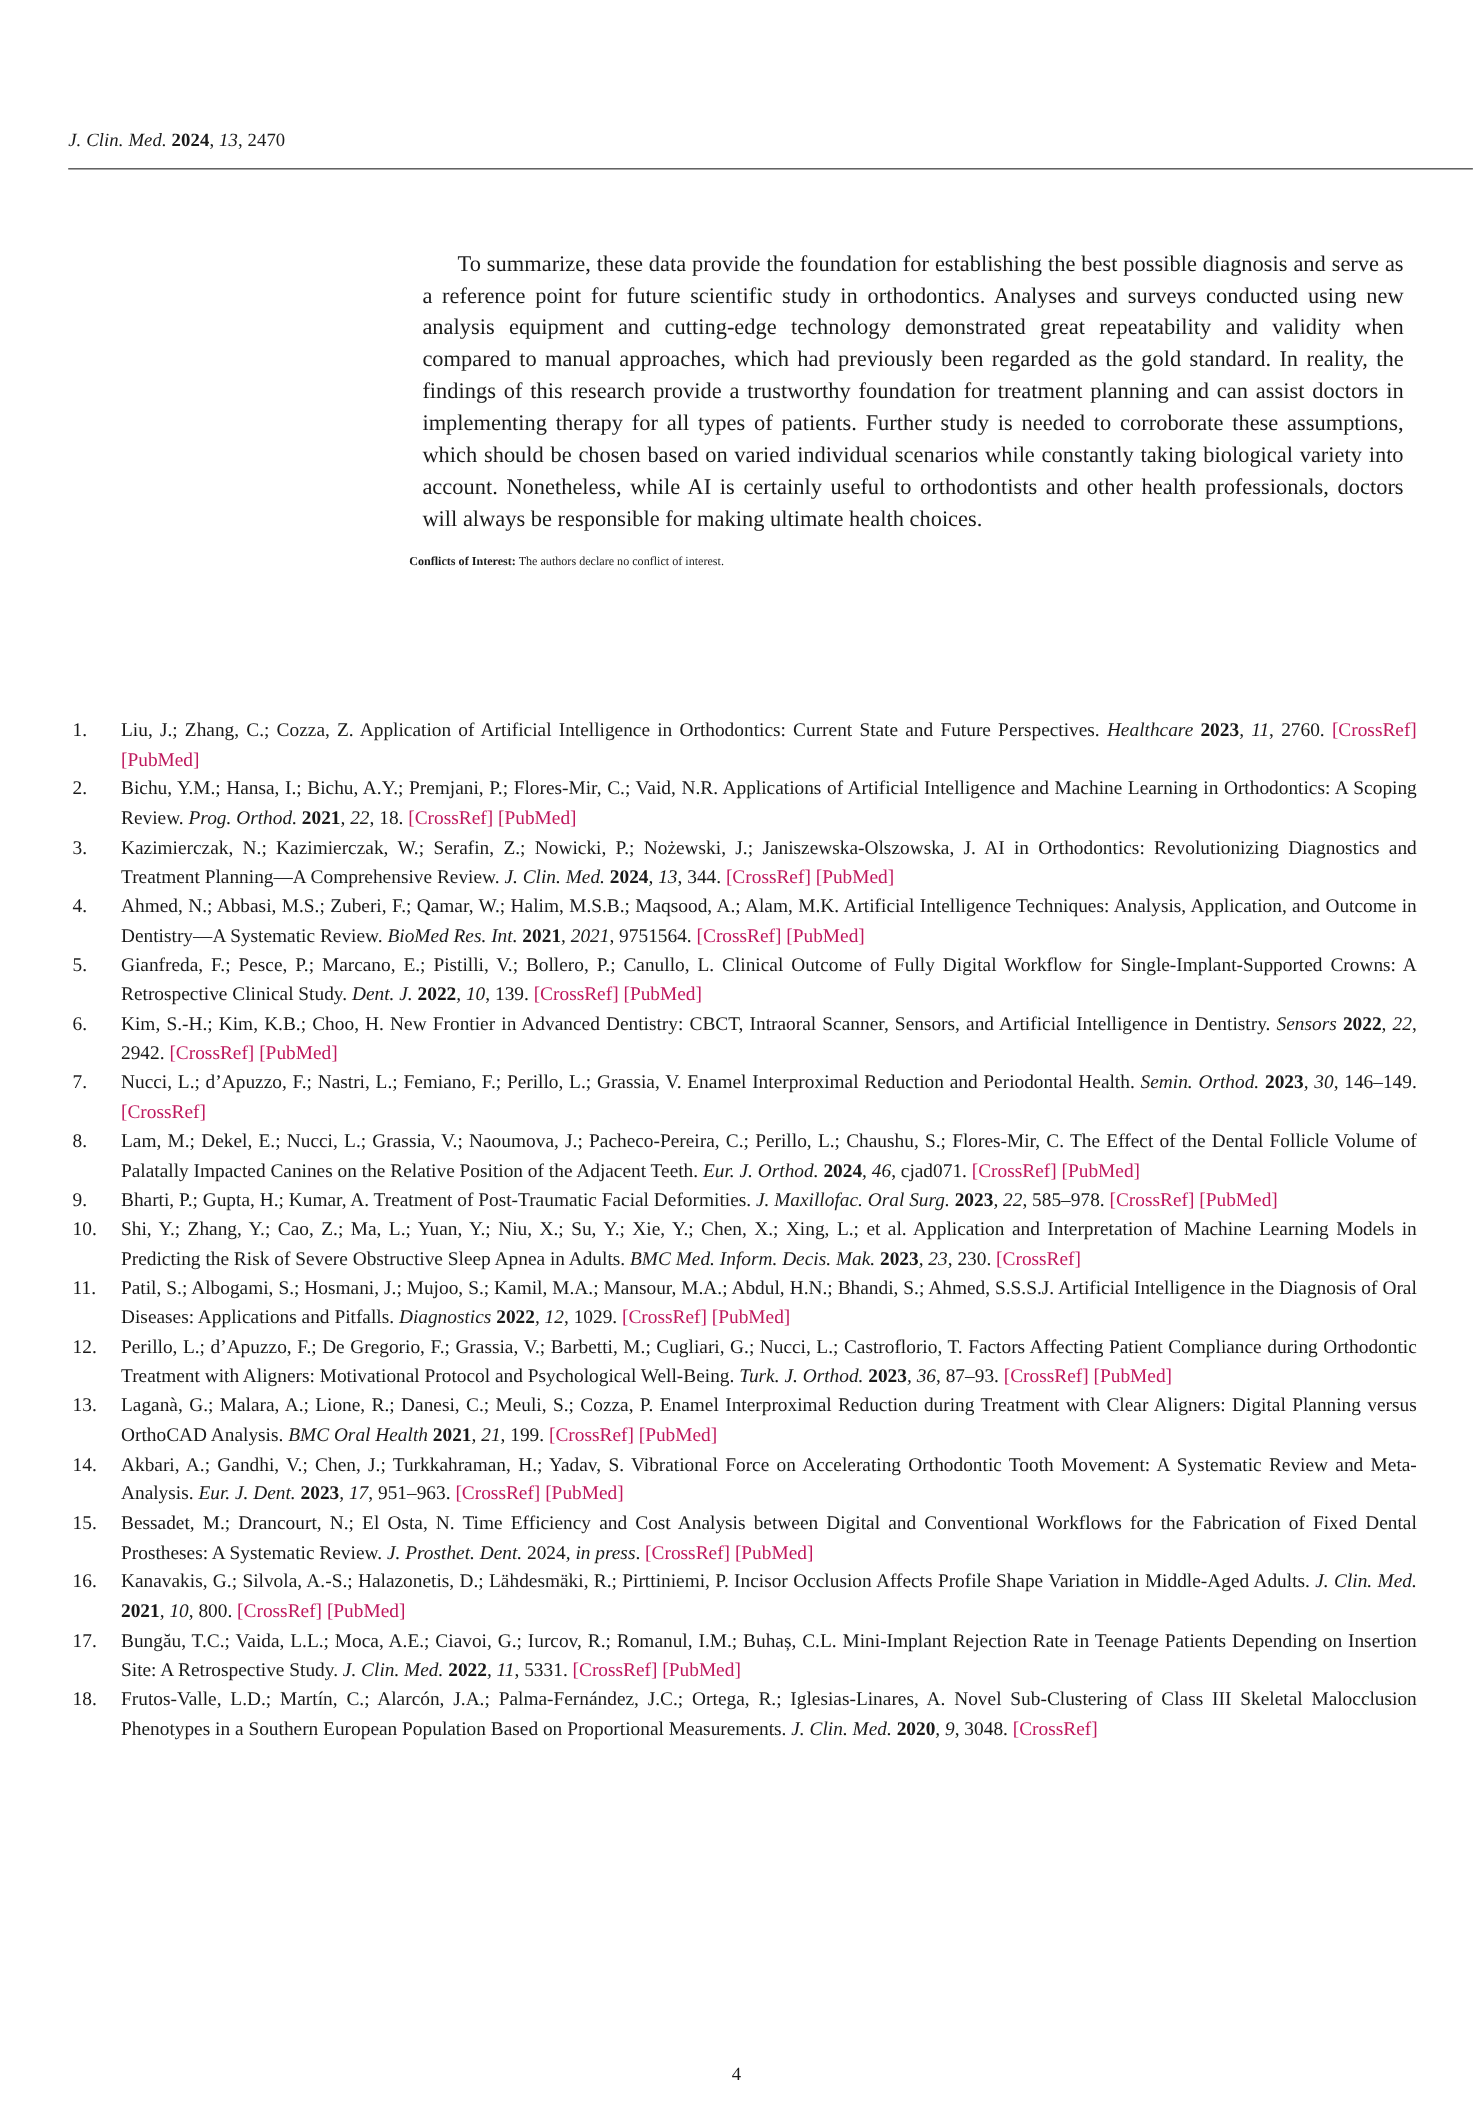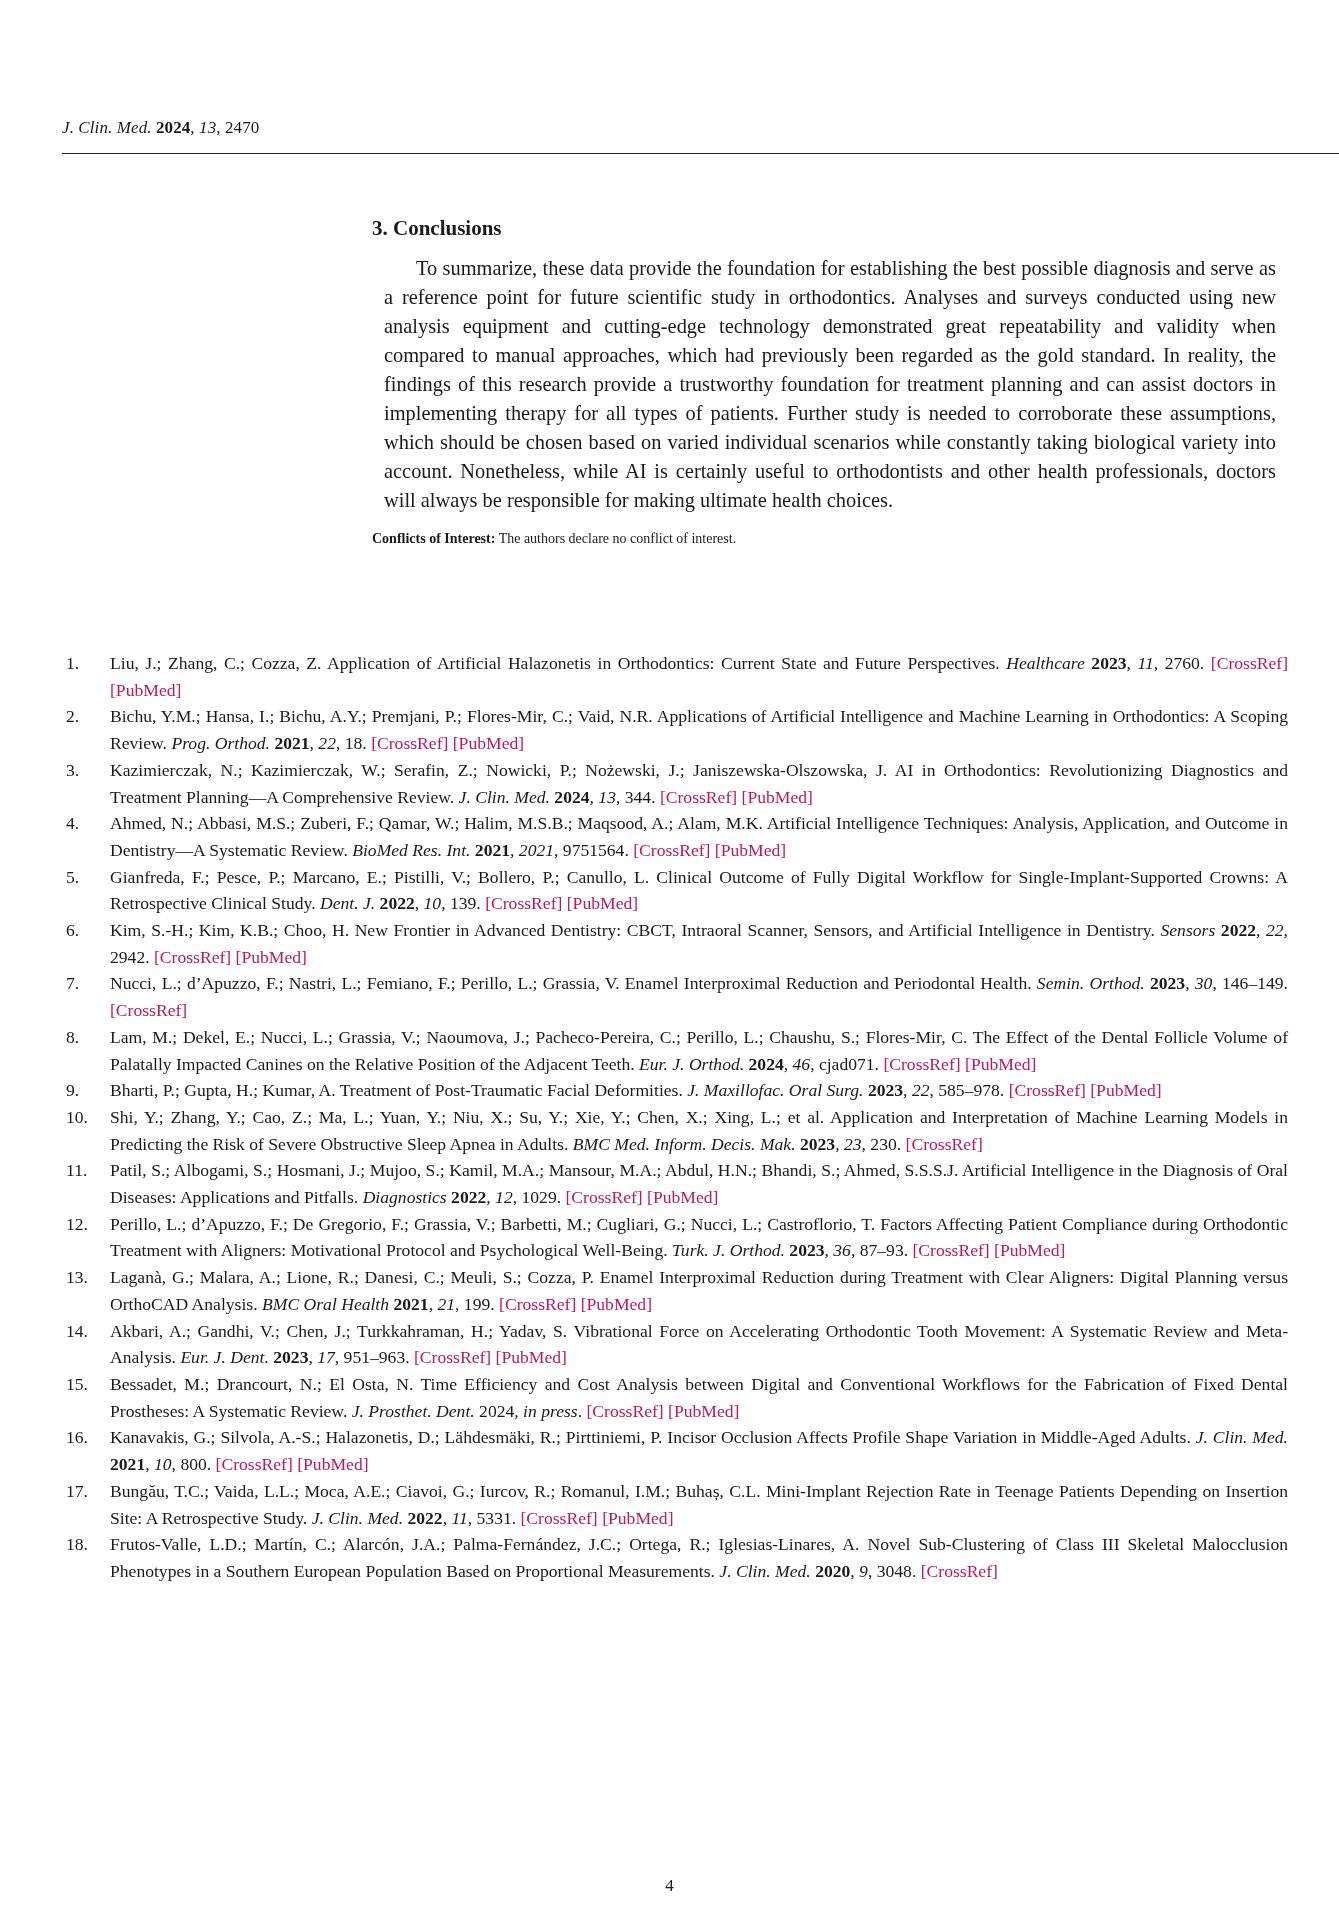--- a/index.html
+++ b/index.html
@@ -43,21 +43,21 @@
     }
     .para {
       font-size: 20.4px;
       line-height: 29px;
       text-align: justify;
       text-indent: 32px;
       margin: 12px;
       hyphens: manual;
     }
     .coi {
-      font-size: 14px;
+      font-size: 11px;
       margin-top: 7px;
       line-height: 24px;
     }
     .coi b { font-weight: bold; }
     .refs {
       position: absolute;
       left: 62px;
       top: 650px;
       width: 1226px;
     }
@@ -96,30 +96,29 @@
 </head>
 <body>
 
 <div class="header">
   <span class="jname">J. Clin. Med.</span>
   <span class="year">2024</span><span>, </span><span class="vol">13</span><span>, </span><span>2470</span>
 </div>
 <div class="rule"></div>
 
 <div class="main">
-  <h2 class="section-title">3. Conclusions</h2>
   <p class="para">To summarize, these data provide the foundation for establishing the best possible diagnosis and serve as a reference point for future scientific study in orthodontics. Analy­ses and surveys conducted using new analysis equipment and cutting-edge technology demonstrated great repeatability and validity when compared to manual approaches, which had previously been regarded as the gold standard. In reality, the findings of this research provide a trustworthy foundation for treatment planning and can assist doctors in implementing therapy for all types of patients. Further study is needed to corroborate these assumptions, which should be chosen based on varied individual scenarios while constantly taking biological variety into account. Nonetheless, while AI is certainly useful to orthodontists and other health professionals, doctors will always be responsible for making ultimate health choices.</p>
   <div class="coi">
     <b>Conflicts of Interest:</b><span> The authors declare no conflict of interest.</span>
   </div>
 </div>
 
 <div class="refs">
   <ol class="ref-list" id="ref-list">
-      <li class="ref"><span class="num">1.</span><span>Liu, J.; Zhang, C.; Cozza, Z. </span><span>Application of Artificial Halazonetis in Orthodontics: Current State and Future Perspectives. </span><i>Healthcare</i><span> </span><b>2023</b><i>, 11</i><span>, 2760. </span><span class="link">[CrossRef]</span><span> </span><span class="link">[PubMed]</span></li>
+      <li class="ref"><span class="num">1.</span><span>Liu, J.; Zhang, C.; Cozza, Z. </span><span>Application of Artificial Intelligence in Orthodontics: Current State and Future Perspectives. </span><i>Healthcare</i><span> </span><b>2023</b><i>, 11</i><span>, 2760. </span><span class="link">[CrossRef]</span><span> </span><span class="link">[PubMed]</span></li>
       <li class="ref"><span class="num">2.</span><span>Bichu, Y.M.; Hansa, I.; Bichu, A.Y.; Premjani, P.; Flores-Mir, C.; Vaid, N.R. </span><span>Applications of Artificial Intelligence and Machine Learning in Orthodontics: A Scoping Review. </span><i>Prog. Orthod.</i><span> </span><b>2021</b><i>, 22</i><span>, 18. </span><span class="link">[CrossRef]</span><span> </span><span class="link">[PubMed]</span></li>
       <li class="ref"><span class="num">3.</span><span>Kazimierczak, N.; Kazimierczak, W.; Serafin, Z.; Nowicki, P.; Nożewski, J.; Janiszewska-Olszowska, J. </span><span>AI in Orthodontics: Revolutionizing Diagnostics and Treatment Planning—A Comprehensive Review. </span><i>J. Clin. Med.</i><span> </span><b>2024</b><i>, 13</i><span>, 344. </span><span class="link">[CrossRef]</span><span> </span><span class="link">[PubMed]</span></li>
       <li class="ref"><span class="num">4.</span><span>Ahmed, N.; Abbasi, M.S.; Zuberi, F.; Qamar, W.; Halim, M.S.B.; Maqsood, A.; Alam, M.K. </span><span>Artificial Intelligence Techniques: Analysis, Application, and Outcome in Dentistry—A Systematic Review. </span><i>BioMed Res. Int.</i><span> </span><b>2021</b><i>, 2021</i><span>, 9751564. </span><span class="link">[CrossRef]</span><span> </span><span class="link">[PubMed]</span></li>
       <li class="ref"><span class="num">5.</span><span>Gianfreda, F.; Pesce, P.; Marcano, E.; Pistilli, V.; Bollero, P.; Canullo, L. </span><span>Clinical Outcome of Fully Digital Workflow for Single-Implant-Supported Crowns: A Retrospective Clinical Study. </span><i>Dent. J.</i><span> </span><b>2022</b><i>, 10</i><span>, 139. </span><span class="link">[CrossRef]</span><span> </span><span class="link">[PubMed]</span></li>
       <li class="ref"><span class="num">6.</span><span>Kim, S.-H.; Kim, K.B.; Choo, H. </span><span>New Frontier in Advanced Dentistry: CBCT, Intraoral Scanner, Sensors, and Artificial Intelligence in Dentistry. </span><i>Sensors</i><span> </span><b>2022</b><i>, 22</i><span>, 2942. </span><span class="link">[CrossRef]</span><span> </span><span class="link">[PubMed]</span></li>
       <li class="ref"><span class="num">7.</span><span>Nucci, L.; d’Apuzzo, F.; Nastri, L.; Femiano, F.; Perillo, L.; Grassia, V. </span><span>Enamel Interproximal Reduction and Periodontal Health. </span><i>Semin. Orthod.</i><span> </span><b>2023</b><i>, 30</i><span>, 146–149. </span><span class="link">[CrossRef]</span></li>
       <li class="ref"><span class="num">8.</span><span>Lam, M.; Dekel, E.; Nucci, L.; Grassia, V.; Naoumova, J.; Pacheco-Pereira, C.; Perillo, L.; Chaushu, S.; Flores-Mir, C. </span><span>The Effect of the Dental Follicle Volume of Palatally Impacted Canines on the Relative Position of the Adjacent Teeth. </span><i>Eur. J. Orthod.</i><span> </span><b>2024</b><i>, 46</i><span>, cjad071. </span><span class="link">[CrossRef]</span><span> </span><span class="link">[PubMed]</span></li>
       <li class="ref"><span class="num">9.</span><span>Bharti, P.; Gupta, H.; Kumar, A. </span><span>Treatment of Post-Traumatic Facial Deformities. </span><i>J. Maxillofac. Oral Surg.</i><span> </span><b>2023</b><i>, 22</i><span>, 585–978. </span><span class="link">[CrossRef]</span><span> </span><span class="link">[PubMed]</span></li>
       <li class="ref"><span class="num">10.</span><span>Shi, Y.; Zhang, Y.; Cao, Z.; Ma, L.; Yuan, Y.; Niu, X.; Su, Y.; Xie, Y.; Chen, X.; Xing, L.; et al. </span><span>Application and Interpretation of Machine Learning Models in Predicting the Risk of Severe Obstructive Sleep Apnea in Adults. </span><i>BMC Med. Inform. Decis. Mak.</i><span> </span><b>2023</b><i>, 23</i><span>, 230. </span><span class="link">[CrossRef]</span></li>
       <li class="ref"><span class="num">11.</span><span>Patil, S.; Albogami, S.; Hosmani, J.; Mujoo, S.; Kamil, M.A.; Mansour, M.A.; Abdul, H.N.; Bhandi, S.; Ahmed, S.S.S.J. </span><span>Artificial Intelligence in the Diagnosis of Oral Diseases: Applications and Pitfalls. </span><i>Diagnostics</i><span> </span><b>2022</b><i>, 12</i><span>, 1029. </span><span class="link">[CrossRef]</span><span> </span><span class="link">[PubMed]</span></li>

